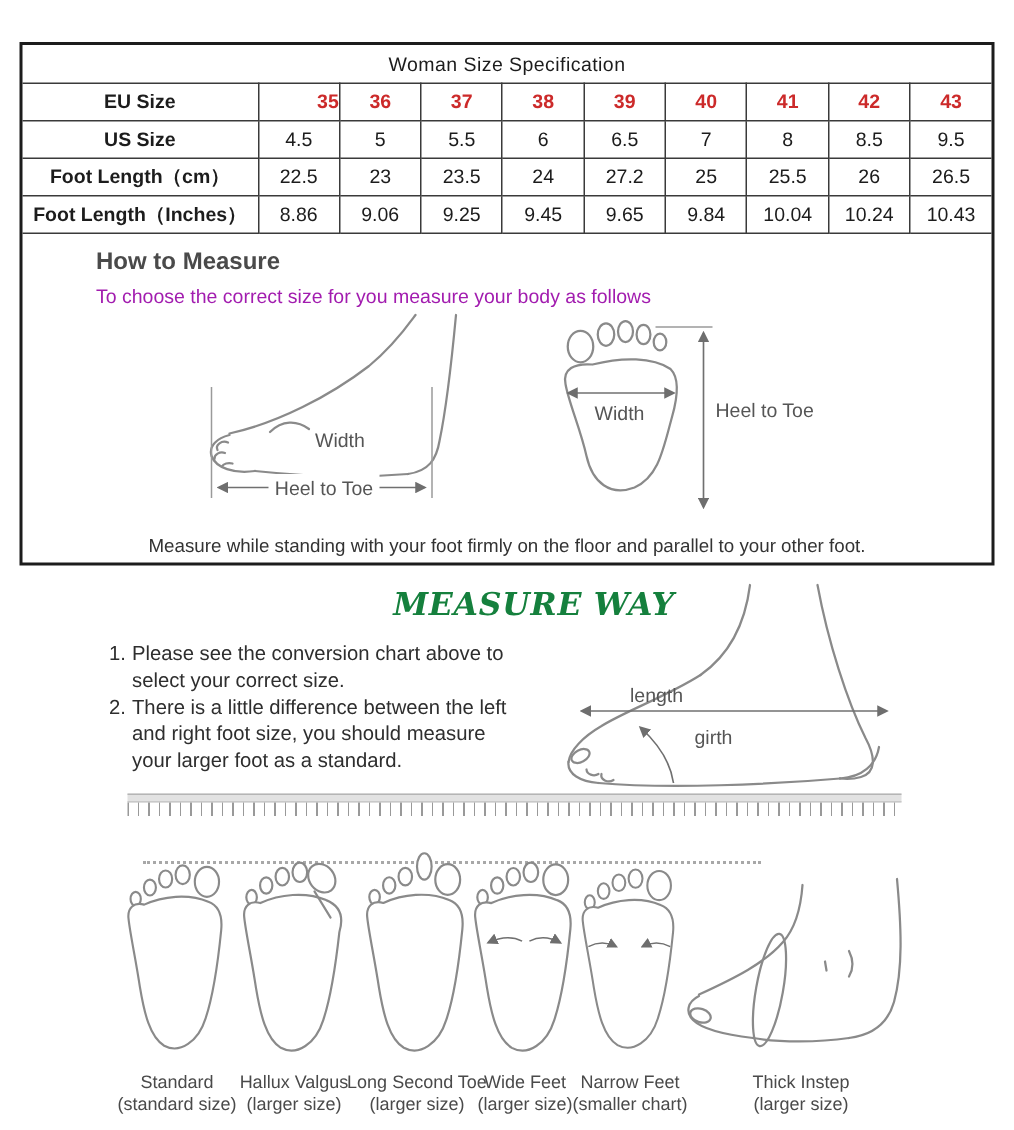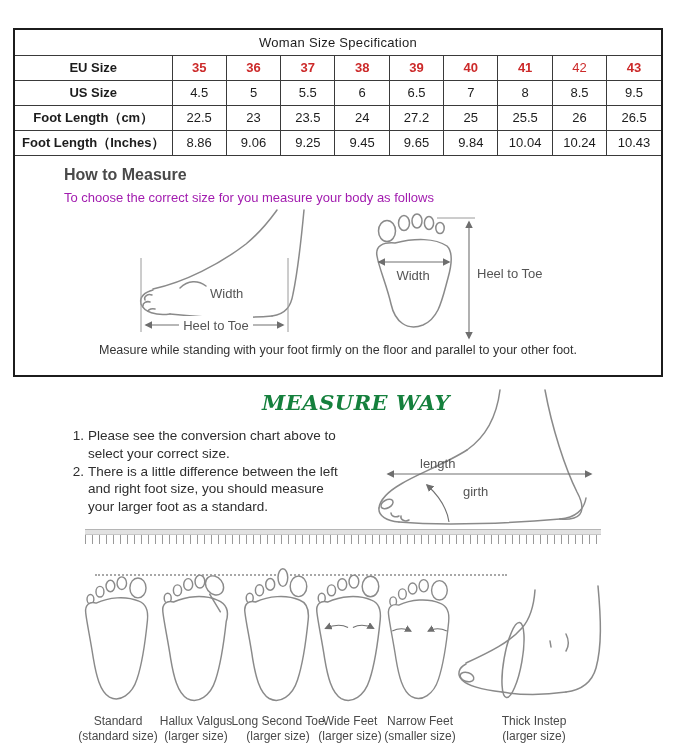--- a/index.html
+++ b/index.html
@@ -14,21 +14,21 @@
   .spec-table td { border:1px solid #3a3a3a; text-align:center; vertical-align:middle;
                    font-size:13px; height:25px; color:#1c1c1c; }
   .spec-table tr:first-child td { border-top:none; }
   .spec-table td:first-child { border-left:none; }
   .spec-table td:last-child { border-right:none; }
   .title-cell { font-size:17px; height:30px; letter-spacing:.3px; }
   .row-label { font-weight:bold; font-size:13px; }
 
   .htm-heading { position:absolute; left:49px; top:136px; font-size:16px; font-weight:600; color:#4a4a4a; }
   .htm-intro   { position:absolute; left:49px; top:160px; font-size:13px; color:#a21caf; }
-  .htm-caption { position:absolute; left:0; top:313px; width:100%; text-align:center;
+  .htm-caption { position:absolute; left:0; top:327px; width:100%; text-align:center;
                  font-size:12.5px; color:#333; }
 
   .svg-sidefoot  { position:absolute; left:105px; top:172px; }
   .svg-footprint { position:absolute; left:342px; top:168px; }
 
   
   .mw-title { position:absolute; left:36px; top:390px; width:640px; text-align:center;
               font-family:"DejaVu Serif", serif; font-style:italic; font-weight:bold;
               font-size:21px; letter-spacing:.5px; color:#15803d; }
   .mw-steps { position:absolute; left:70px; top:427px; width:282px; }
@@ -73,28 +73,28 @@
       <colgroup>
           <col style="width:157px">
           <col span="9">
         </colgroup>
       <tbody>
         <tr>
           <td colspan="10" class="title-cell">Woman Size Specification</td>
         </tr>
       <tr>
             <td class="row-label">EU Size</td>
-            <td style="color: rgb(204, 42, 42); font-weight: bold;">35</td>
+            <td style="color: rgb(204, 42, 42); font-weight: bold; text-align: right;">35</td>
             <td style="color: rgb(204, 42, 42); font-weight: bold;">36</td>
             <td style="color: rgb(204, 42, 42); font-weight: bold;">37</td>
             <td style="color: rgb(204, 42, 42); font-weight: bold;">38</td>
             <td style="color: rgb(204, 42, 42); font-weight: bold;">39</td>
             <td style="color: rgb(204, 42, 42); font-weight: bold;">40</td>
             <td style="color: rgb(204, 42, 42); font-weight: bold;">41</td>
-            <td style="color: rgb(204, 42, 42); font-weight: normal;">42</td>
+            <td style="color: rgb(204, 42, 42); font-weight: bold;">42</td>
             <td style="color: rgb(204, 42, 42); font-weight: bold;">43</td>
           </tr>
           <tr>
             <td class="row-label">US Size</td>
             <td>4.5</td>
             <td>5</td>
             <td>5.5</td>
             <td>6</td>
             <td>6.5</td>
             <td>7</td>
@@ -271,20 +271,20 @@
   <div class="ft-label" style="left:214px; width:128px;">
     <div>Long Second Toe</div>
     <div>(larger size)</div>
   </div>
   <div class="ft-label" style="left:300px; width:100px;">
     <div>Wide Feet</div>
     <div>(larger size)</div>
   </div>
   <div class="ft-label" style="left:368px; width:104px;">
     <div>Narrow Feet</div>
-    <div>(smaller size)</div>
+    <div>(smaller chart)</div>
   </div>
   <div class="ft-label" style="left:478px; width:112px;">
     <div>Thick Instep</div>
     <div>(larger size)</div>
   </div>
 
 </div>
 
 </body></html>

